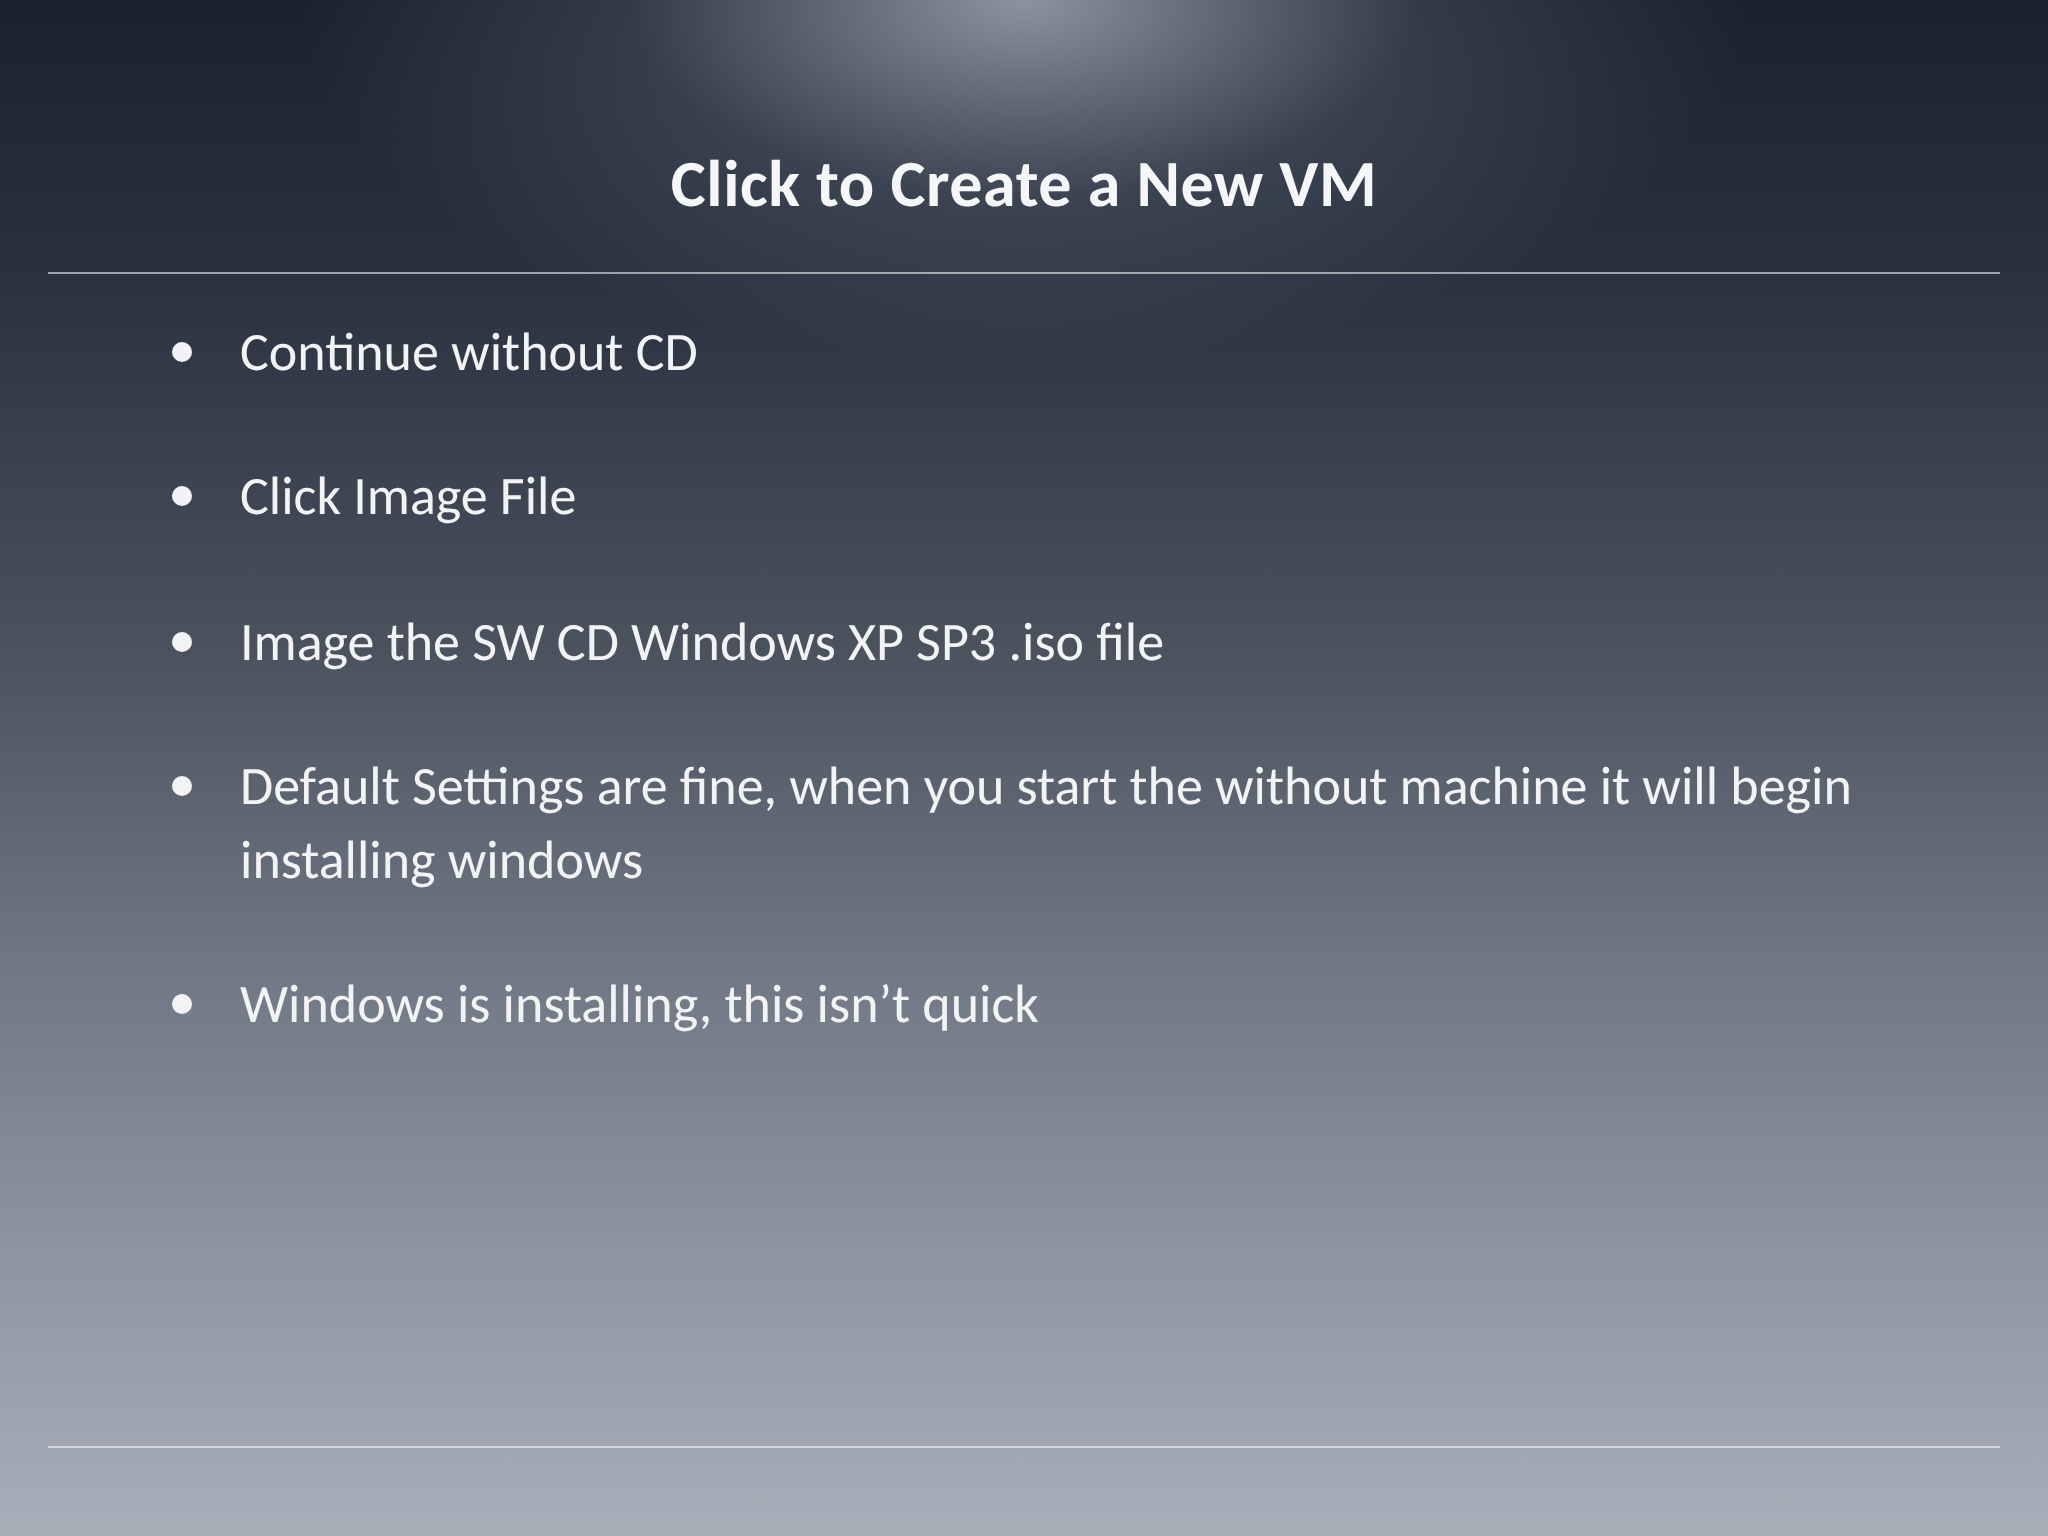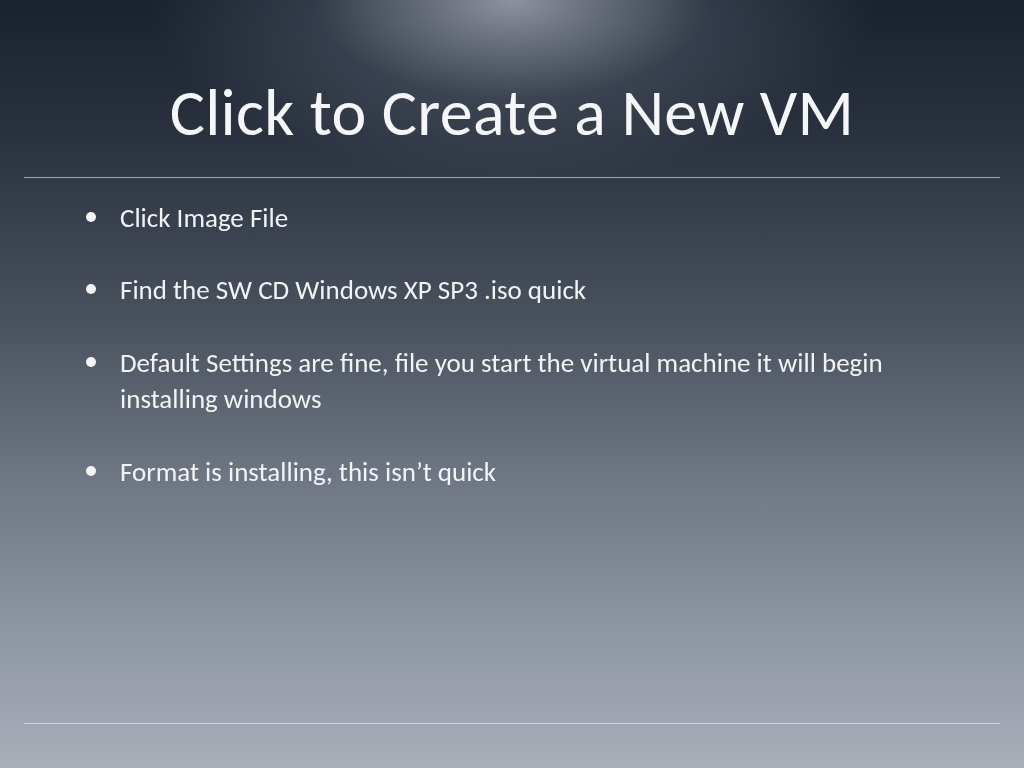--- a/index.html
+++ b/index.html
@@ -16,22 +16,22 @@
     .slide {
       width: 1024px;
       height: 768px;
       background:
         radial-gradient(ellipse 520px 260px at 50% 0%, rgba(235,240,248,0.55) 0%, rgba(160,170,185,0.18) 38%, rgba(80,90,105,0) 70%),
         linear-gradient(to bottom, #1a2230 0%, #2a3240 18%, #4a525e 42%, #6d7682 62%, #8e96a2 82%, #a8afb9 100%);
       color: #f5f6f8;
       position: relative;
     }
     .title {
-      font-size: 66px;
-      font-weight: 400;
+      font-size: 33px;
+      font-weight: 700;
       text-align: center;
       padding-top: 72px;
       padding-bottom: 24px;
       letter-spacing: 0.3px;
     }
     .title-rule {
       border: none;
       border-top: 1px solid rgba(255,255,255,0.55);
       margin: 0 24px;
     }
@@ -70,20 +70,21 @@
     }
   </style>
 </head>
 <body>
 
 <div class="slide">
   <h1 class="title">Click to Create a New VM</h1>
   <hr class="title-rule">
   <div class="content">
     <ul class="bullets">
+      <li>Continue without CD</li>
       <li>Click Image File</li>
-      <li>Find the SW CD Windows XP SP3 .iso quick</li>
-      <li>Default Settings are fine, file you start the virtual machine it will begin installing windows</li>
-      <li>Format is installing, this isn’t quick</li>
+      <li>Image the SW CD Windows XP SP3 .iso file</li>
+      <li>Default Settings are fine, when you start the without machine it will begin installing windows</li>
+      <li>Windows is installing, this isn’t quick</li>
     </ul>
   </div>
   <hr class="bottom-rule">
 </div>
 
 </body></html>

